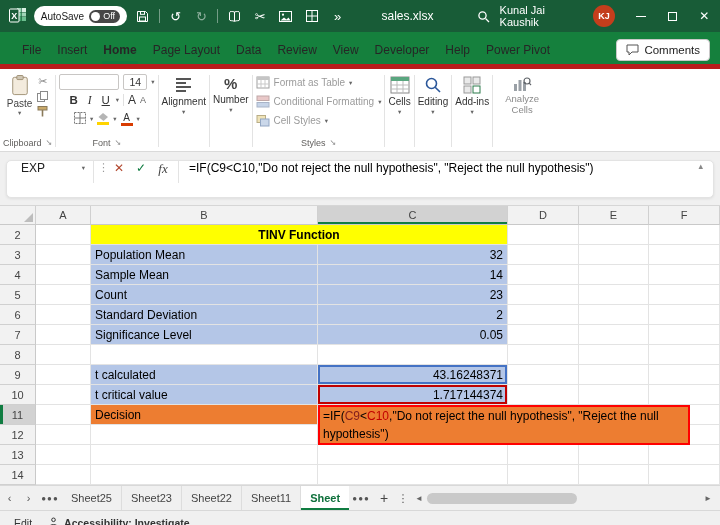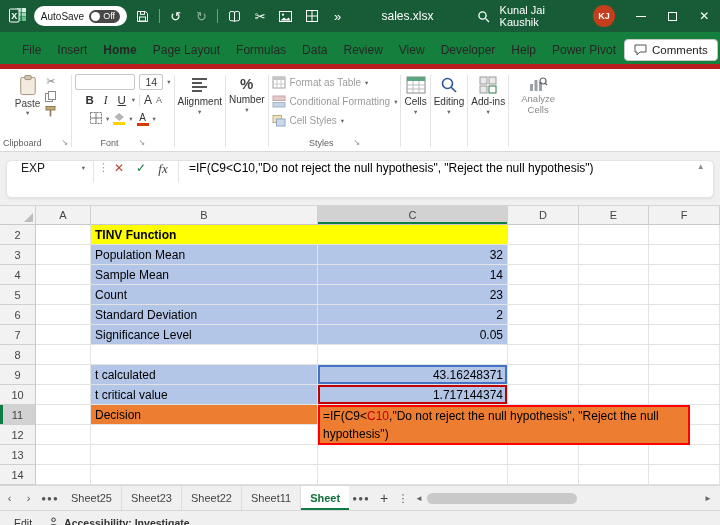--- a/index.html
+++ b/index.html
@@ -28,21 +28,21 @@
 .menubar{flex:0 0 28px;display:flex;align-items:center;padding:4px 10px 0 14px;background:#15803d;border-bottom:5px solid #b91c1c}
 .mtab{padding:0 8px;font-size:12px;color:#262626;height:28px;display:flex;align-items:center;position:relative;white-space:nowrap}
 .mtab.active{font-weight:bold}
 .mtab.active::after{content:"";position:absolute;left:7px;right:7px;bottom:0;height:3px;background:#107C41;border-radius:1.5px}
 .m-right{margin-left:auto;display:flex;align-items:center;gap:8px}
 .comments{display:flex;align-items:center;gap:5px;border:1px solid #C8C8C8;border-radius:4px;height:22px;padding:0 9px;font-size:11.5px;color:#222;background:#fff}
 
 
 .ribbon{flex:0 0 83px;background:#fff;display:flex;align-items:stretch;border-bottom:1px solid #DADADA;padding-top:2px}
 .rgroup{display:flex;flex-direction:column;align-items:center;justify-content:space-between;padding:3px 3px 1px}
-.rglabel{font-size:9px;color:#605E5C;display:flex;gap:20px;padding:1px 0 2px}
+.rglabel{font-size:9px;color:#605E5C;display:flex;gap:4px;padding:1px 0 2px}
 .rdiv{width:1px;background:#E3E3E3;margin:4px 0}
 .bigbtn{display:flex;flex-direction:column;align-items:center;gap:2px;font-size:10px;color:#333;padding-top:2px}
 .dd{font-size:6.5px;color:#666;line-height:6px}
 .launch{font-size:8px;color:#888}
 .cb-body{display:flex;gap:5px;align-items:flex-start}
 .paste{display:flex;flex-direction:column;align-items:center;font-size:10px;color:#444;gap:1px}
 .minicol{display:flex;flex-direction:column;gap:4px;padding-top:2px;align-items:center}
 .minicol .mi{font-size:11px;color:#8a8a8a;line-height:11px;display:flex}
 .fg{display:flex;flex-direction:column;gap:3px;align-items:center}
 .fg-row{display:flex;align-items:center;gap:4px}
@@ -81,28 +81,28 @@
 .gridwrap{flex:0 0 279px;position:relative;background:#fff;overflow:hidden}
 table.sheet{border-collapse:separate;border-spacing:0;table-layout:fixed;width:720px}
 .sheet th,.sheet td{overflow:hidden;white-space:nowrap}
 .sheet thead th{height:19px;background:#F2F2F2;border-right:1px solid #D0D0D0;border-bottom:1px solid #C9C9C9;font-size:11px;font-weight:normal;color:#444;text-align:center}
 .sheet thead th.selcol{background:#D2D2D2;box-shadow:inset 0 -2px 0 #107C41}
 th.corner{position:relative}
 .corner-tri{position:absolute;right:2px;bottom:2px;width:0;height:0;border-left:9px solid transparent;border-bottom:9px solid #BDBDBD}
 .rh{width:36px;background:#F2F2F2;border-right:1px solid #C9C9C9;border-bottom:1px solid #D0D0D0;font-size:11px;font-weight:normal;color:#444;text-align:center;height:20px}
 .rh.selrow{background:#D2D2D2;box-shadow:inset 3px 0 0 #107C41}
 .sheet tbody td{height:20px;border-right:1px solid #E3E3E3;border-bottom:1px solid #E3E3E3;padding:0 4px;font-size:12px;background:#fff}
-.yellowc{background:#FFFF00 !important;font-weight:bold;text-align:left}
+.yellowc{background:#FFFF00 !important;font-weight:bold;text-align:center}
 .bluec{background:#B4C6E7 !important}
 .orangec{background:#ED7D31 !important}
 .num{text-align:right}
 .refblue{box-shadow:inset 0 0 0 2px #4472C4}
 .refred{box-shadow:inset 0 0 0 2px #C00000}
 .editbox{position:absolute;left:318px;top:199px;width:372px;height:40px;background:#ED7D31;border:2px solid #FF0000;font-size:12px;line-height:18px;padding:0 3px;white-space:normal;overflow:hidden}
-.editbox .r1{color:#000000}
+.editbox .r1{color:#7f1d1d}
 .editbox .r2{color:#C00000}
 
 
 .tabbar{flex:0 0 25px;background:#F0F0F0;display:flex;align-items:stretch;font-size:11px;color:#3b3b3b;border-top:1px solid #D8D8D8}
 .tnav{width:19px;display:flex;align-items:center;justify-content:center;color:#555;font-size:11px}
 .tell{width:24px;display:flex;align-items:center;justify-content:center;color:#555;font-size:8px;letter-spacing:1px}
 .stab{padding:0 9px;display:flex;align-items:center;color:#444;position:relative;border-right:1px solid #DDD}
 .stab.active{background:#fff;color:#0E703B;font-weight:bold;border-right:none}
 .stab.active::after{content:"";position:absolute;left:0;right:0;bottom:0;height:2px;background:#107C41}
 .addtab{width:22px;display:flex;align-items:center;justify-content:center;font-size:14px;color:#444}
@@ -194,21 +194,20 @@
         </span>
       <span class="winbtn">✕</span>
     </div>
   </div>
 
   <div class="menubar">
     <span class="mtab">File</span>
     <span class="mtab">Insert</span>
     <span class="mtab active">Home</span>
     <span class="mtab">Page Layout</span>
-    <span class="mtab">Formulas</span>
     <span class="mtab">Data</span>
     <span class="mtab">Review</span>
     <span class="mtab">View</span>
     <span class="mtab">Developer</span>
     <span class="mtab">Help</span>
     <span class="mtab">Power Pivot</span>
     <div class="m-right">
       <span class="comments">
         <svg width="13" height="12" viewBox="0 0 13 12">
             <path d="M1 1 h11 v7 h-6 l-3 3 v-3 h-2 z" fill="none" stroke="#555"></path>

